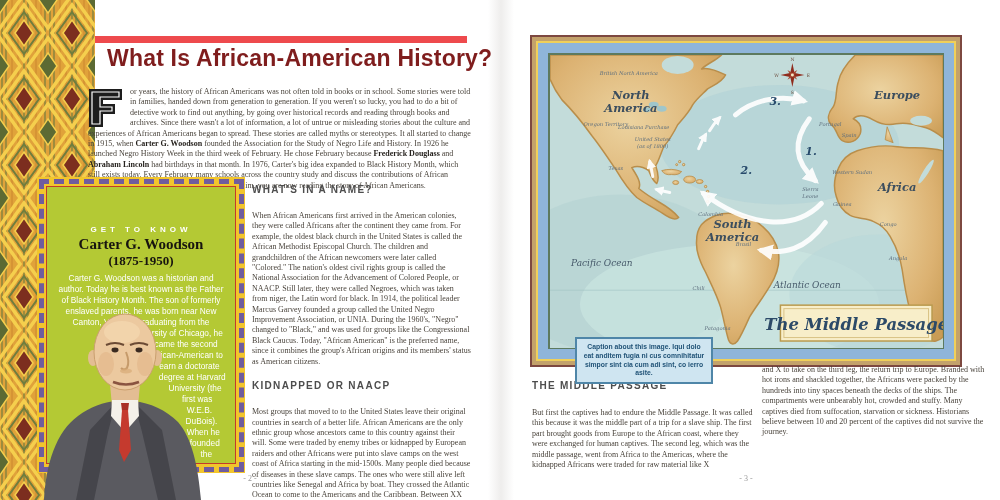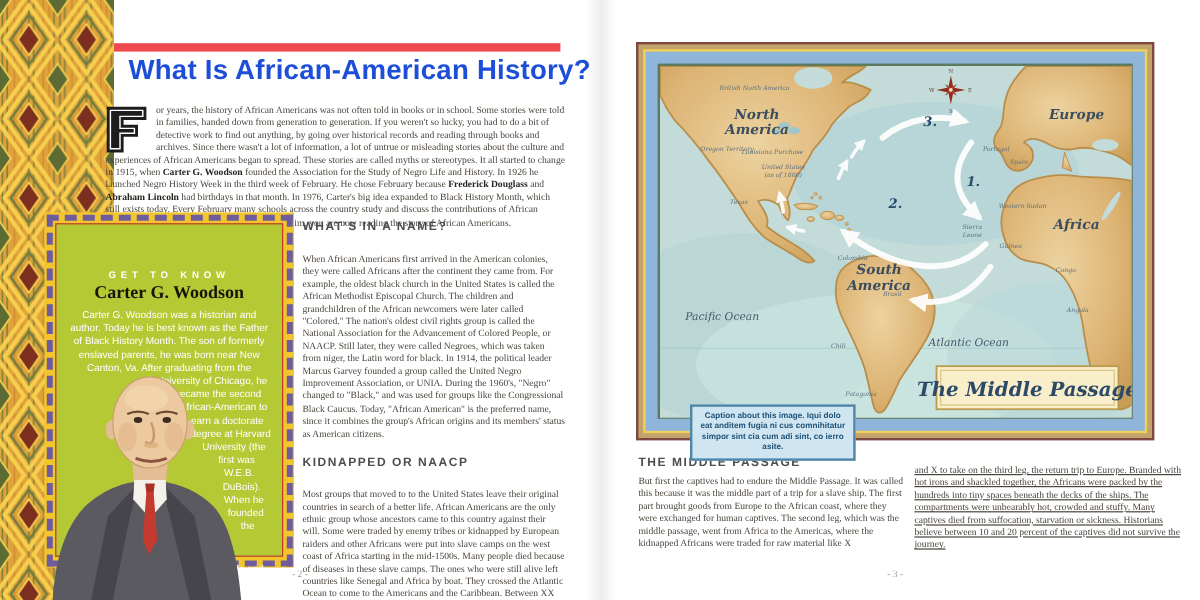--- a/index.html
+++ b/index.html
@@ -2,21 +2,21 @@
 <html><head>
 <meta charset="utf-8">
 <style>
   html,body { margin:0; padding:0; background:#fff; }
   .canvas { position:relative; width:1000px; height:500px; background:#ffffff; overflow:hidden;
             font-family:"Liberation Sans", sans-serif; }
 
   
   #red-bar { position:absolute; left:95px; top:36px; width:372px; height:7px; background:#ee4a4d; }
   #title { position:absolute; left:107px; top:45px; font-size:23px; font-weight:bold;
-           color:#1d4ed8; letter-spacing:0.2px; }
+           color:#7f1d1d; letter-spacing:0.2px; }
   .serifbody { font-family:"Liberation Serif", serif; font-size:8px; line-height:10.4px; color:#4a443c; }
   #intro { position:absolute; left:88px; top:87px; width:384px; }
   .dropcap-box { float:left; width:36px; height:40px; margin:1px 6px 0 0; }
   .b { font-weight:bold; color:#26221e; }
   .sec-head { font-size:10px; font-weight:bold; letter-spacing:1.3px; color:#4d4d4d;
               font-family:"Liberation Sans", sans-serif; margin:0 0 4px 0; }
   #name-column { position:absolute; left:252px; top:184px; width:219px; }
   #name-column .bodytext { margin:16px 0 13px 0; }
 
   
@@ -48,22 +48,22 @@
   .mf5 { background:#5d7a5f; padding:1.5px; }
   .map-hold { background:#c3dcda; }
   .map-hold svg { display:block; width:100%; height:100%; }
 
   #caption-box { position:absolute; left:575px; top:337px; width:138px; min-height:42px;
                  background:#cfe5f1; border:2px solid #4f86a8; box-sizing:border-box;
                  padding:4px 5px; font-size:6.8px; line-height:8.8px; font-weight:bold;
                  color:#215377; text-align:center; z-index:5; }
 
   #mp-head { position:absolute; left:532px; top:380px; }
-  #mp-col1 { position:absolute; left:532px; top:396px; width:222px; }
-  #mp-col2 { position:absolute; left:762px; top:387px; width:224px;text-decoration:underline; }
+  #mp-col1 { position:absolute; left:532px; top:408px; width:222px; }
+  #mp-col2 { position:absolute; left:762px; top:365px; width:224px; }
 
   .pagenum { position:absolute; top:474px; font-family:"Liberation Serif", serif;
              font-size:8px; color:#999; }
   #pn-left { left:0; width:500px; text-align:center; }
   #pn-right { left:530px; width:432px; text-align:center; }
 
   
   .maplab-big { font-family:"DejaVu Serif", serif; font-style:italic; font-weight:bold;
                 fill:#3c4e5e; font-size:11.5px; }
   .maplab-ocean { font-family:"DejaVu Serif", serif; font-style:italic; fill:#46596a; font-size:9px; }
@@ -124,20 +124,21 @@
         <path d="M4,36 V4 H31 V9 H12 V19 H24 V23 H12 V36 Z" fill="none" stroke="#ffffff" stroke-width="1.2"></path>
       </svg>
     </span>
     <span>or years, the history of African Americans was not often told in books or in school. Some stories were told in families, handed down from generation to generation. If you weren't so lucky, you had to do a bit of detective work to find out anything, by going over historical records and reading through books and archives. Since there wasn't a lot of information, a lot of untrue or misleading stories about the culture and experiences of African Americans began to spread. These stories are called myths or stereotypes. It all started to change in 1915, when </span><span class="b">Carter G. Woodson</span><span> founded the Association for the Study of Negro Life and History. In 1926 he launched Negro History Week in the third week of February. He chose February because </span><span class="b">Frederick Douglass</span><span> and </span><span class="b">Abraham Lincoln</span><span> had birthdays in that month. In 1976, Carter's big idea expanded to Black History Month, which still exists today. Every February many schools across the country study and discuss the contributions of African Americans. Thanks to Woodson and others like him, you are now reading the story of African Americans.</span>
   </div>
 
   <div id="sidebar-frame">
     <div id="sidebar-inner">
       <div class="eyebrow">GET TO KNOW</div>
       <div class="sb-name">Carter G. Woodson</div>
+      <div class="sb-years">(1875-1950)</div>
       <div class="sb-body">
         <span class="wrap-spacer"></span>
         <span>Carter G. Woodson was a historian and author. Today he is best known as the Father of Black History Month. The son of formerly enslaved parents, he was born near New Canton, Va. After graduating from the University of Chicago, he became the second African-American to earn a doctorate degree at Harvard University (the first was W.E.B. DuBois). When he founded the Association for the Study of Negro Life and History, he called for a study of the past that would be free from prejudice. "The aim of this organization" he wrote, "is to set forth facts in scientific form, for facts properly set forth will tell their own story." He went on to become a professor and dean at Howard University and West Virginia State College. Woodson wrote more than 30 books, including The Mis-Education of the Negro.</span>
       </div>
     </div>
   </div>
 
   <svg id="portrait" viewBox="0 0 170 200">
     <path d="M6,200 C8,164 18,132 40,116 C52,107 66,102 78,101 L96,101 C112,103 128,110 140,122 C154,138 160,166 163,200 Z" fill="#5a5a60"></path>
     <polygon points="78,102 70,132 56,200 38,200 52,130" fill="#45454b"></polygon>

